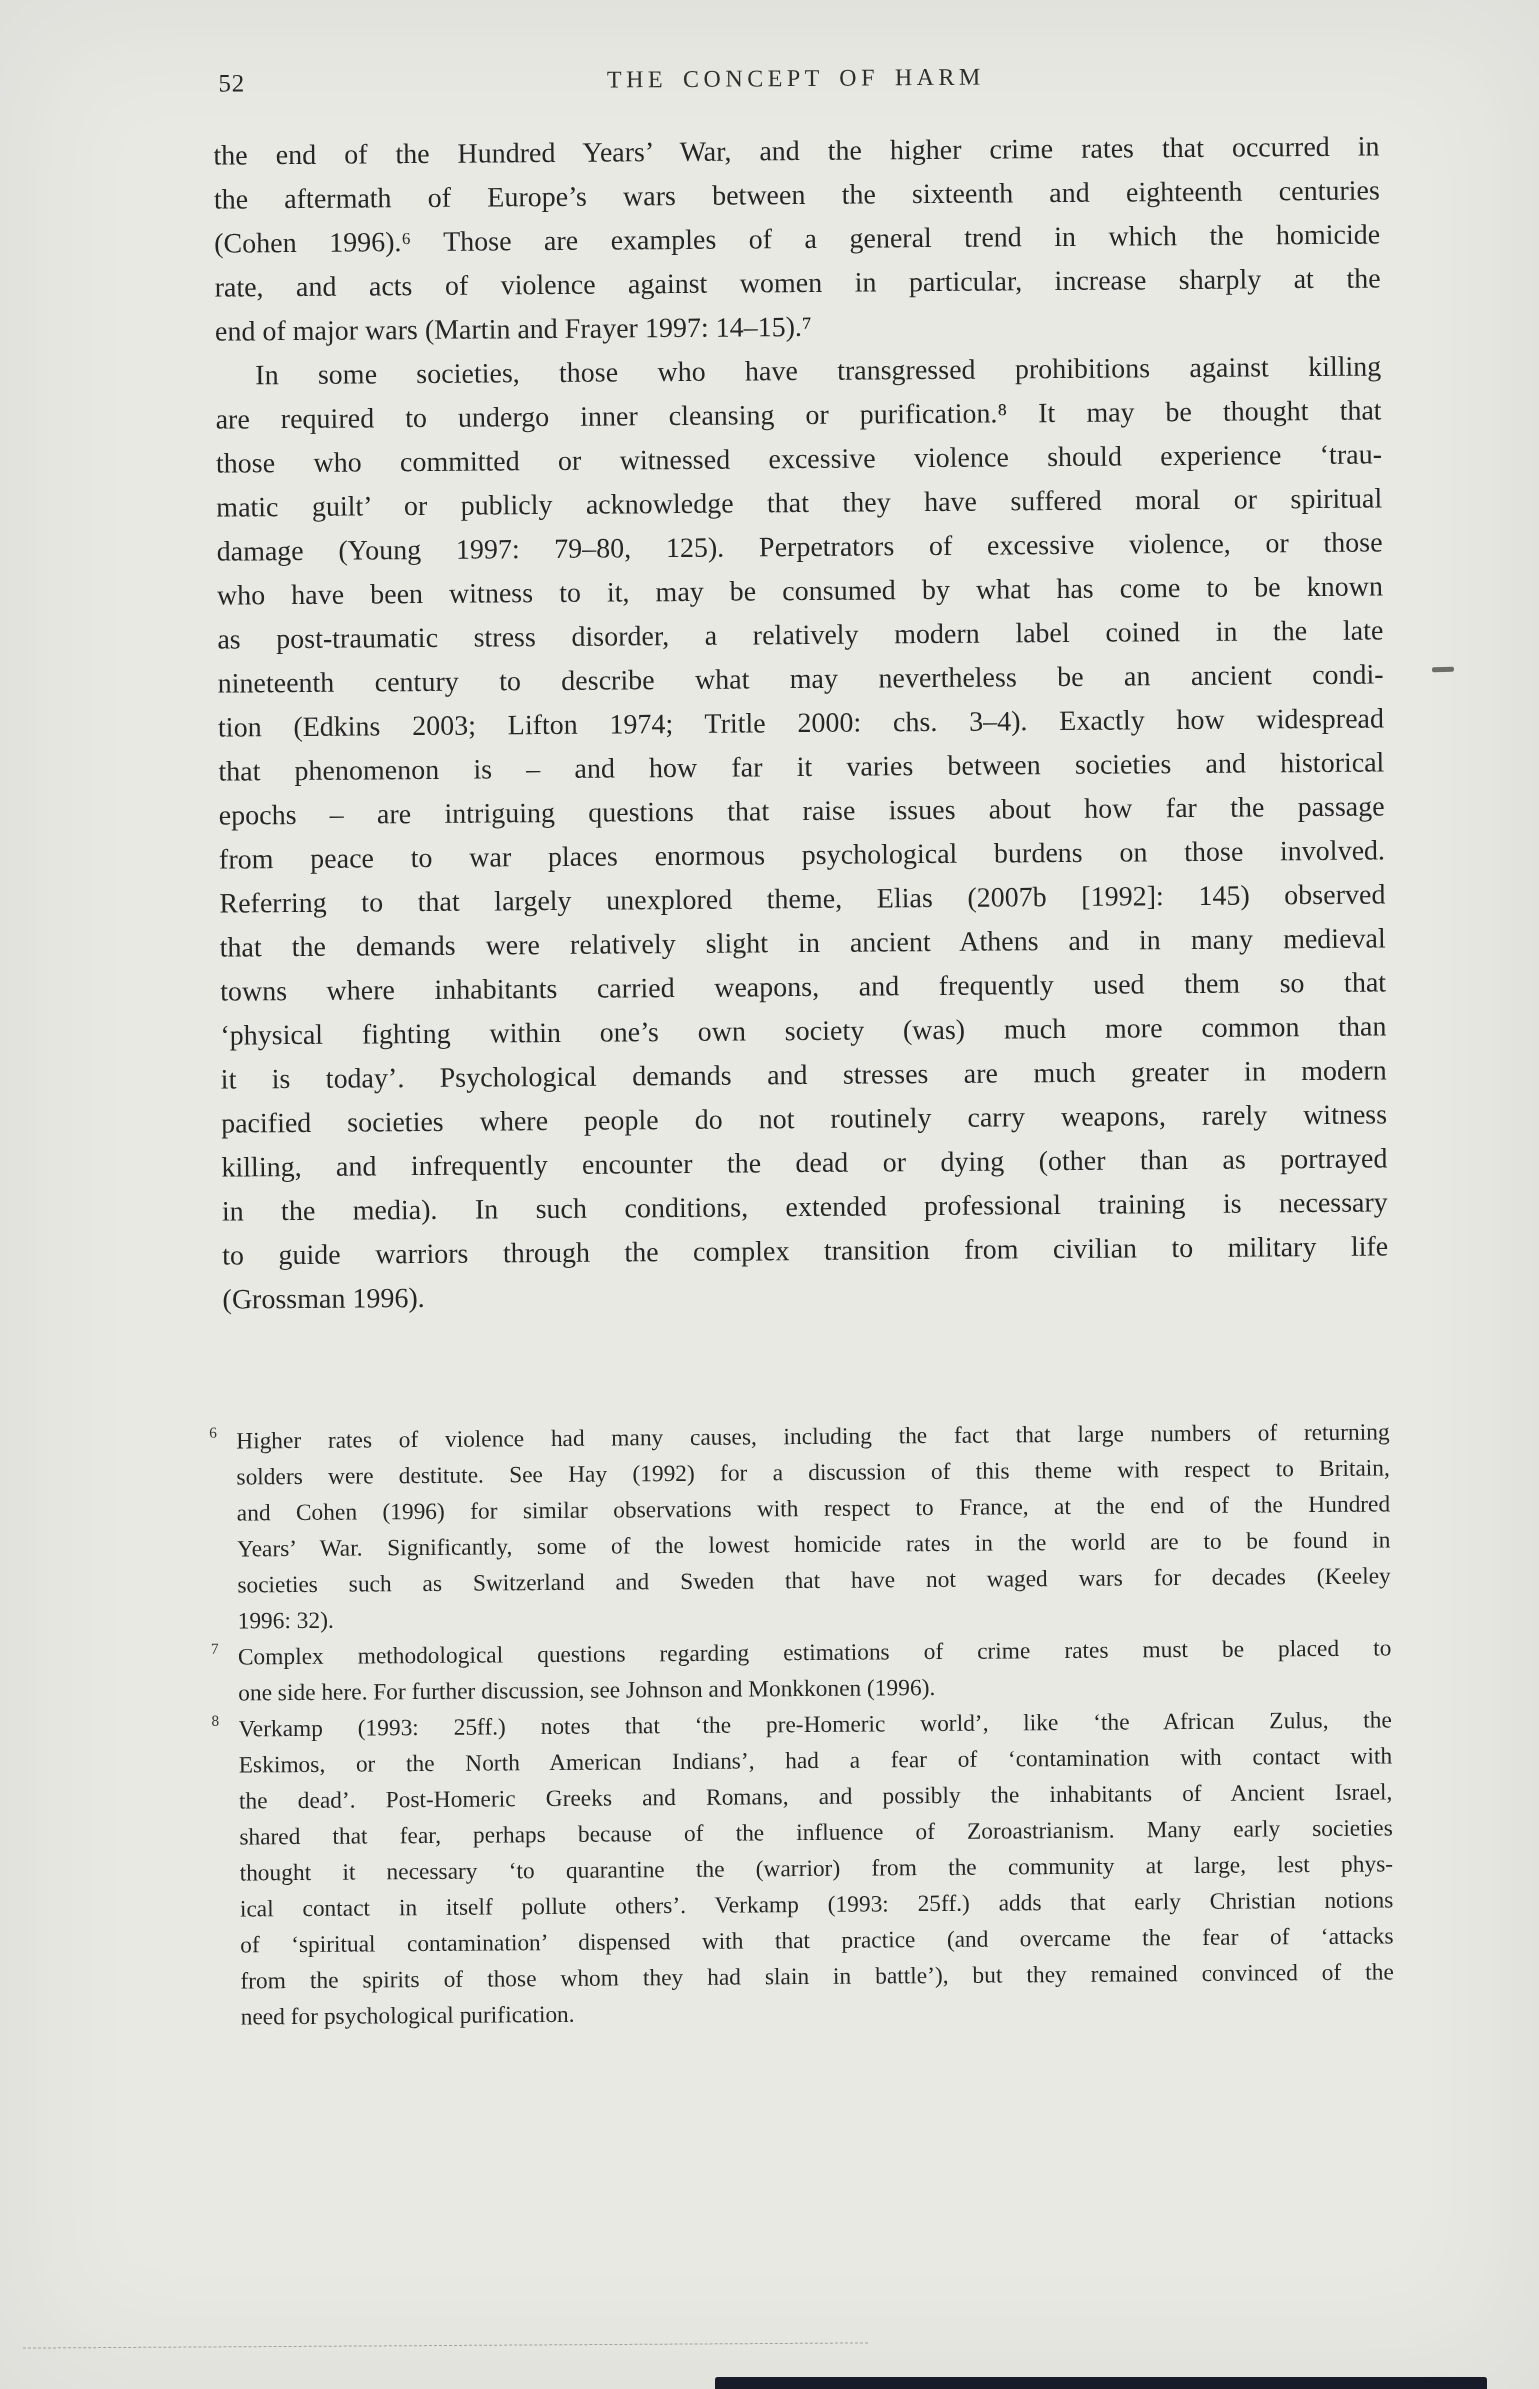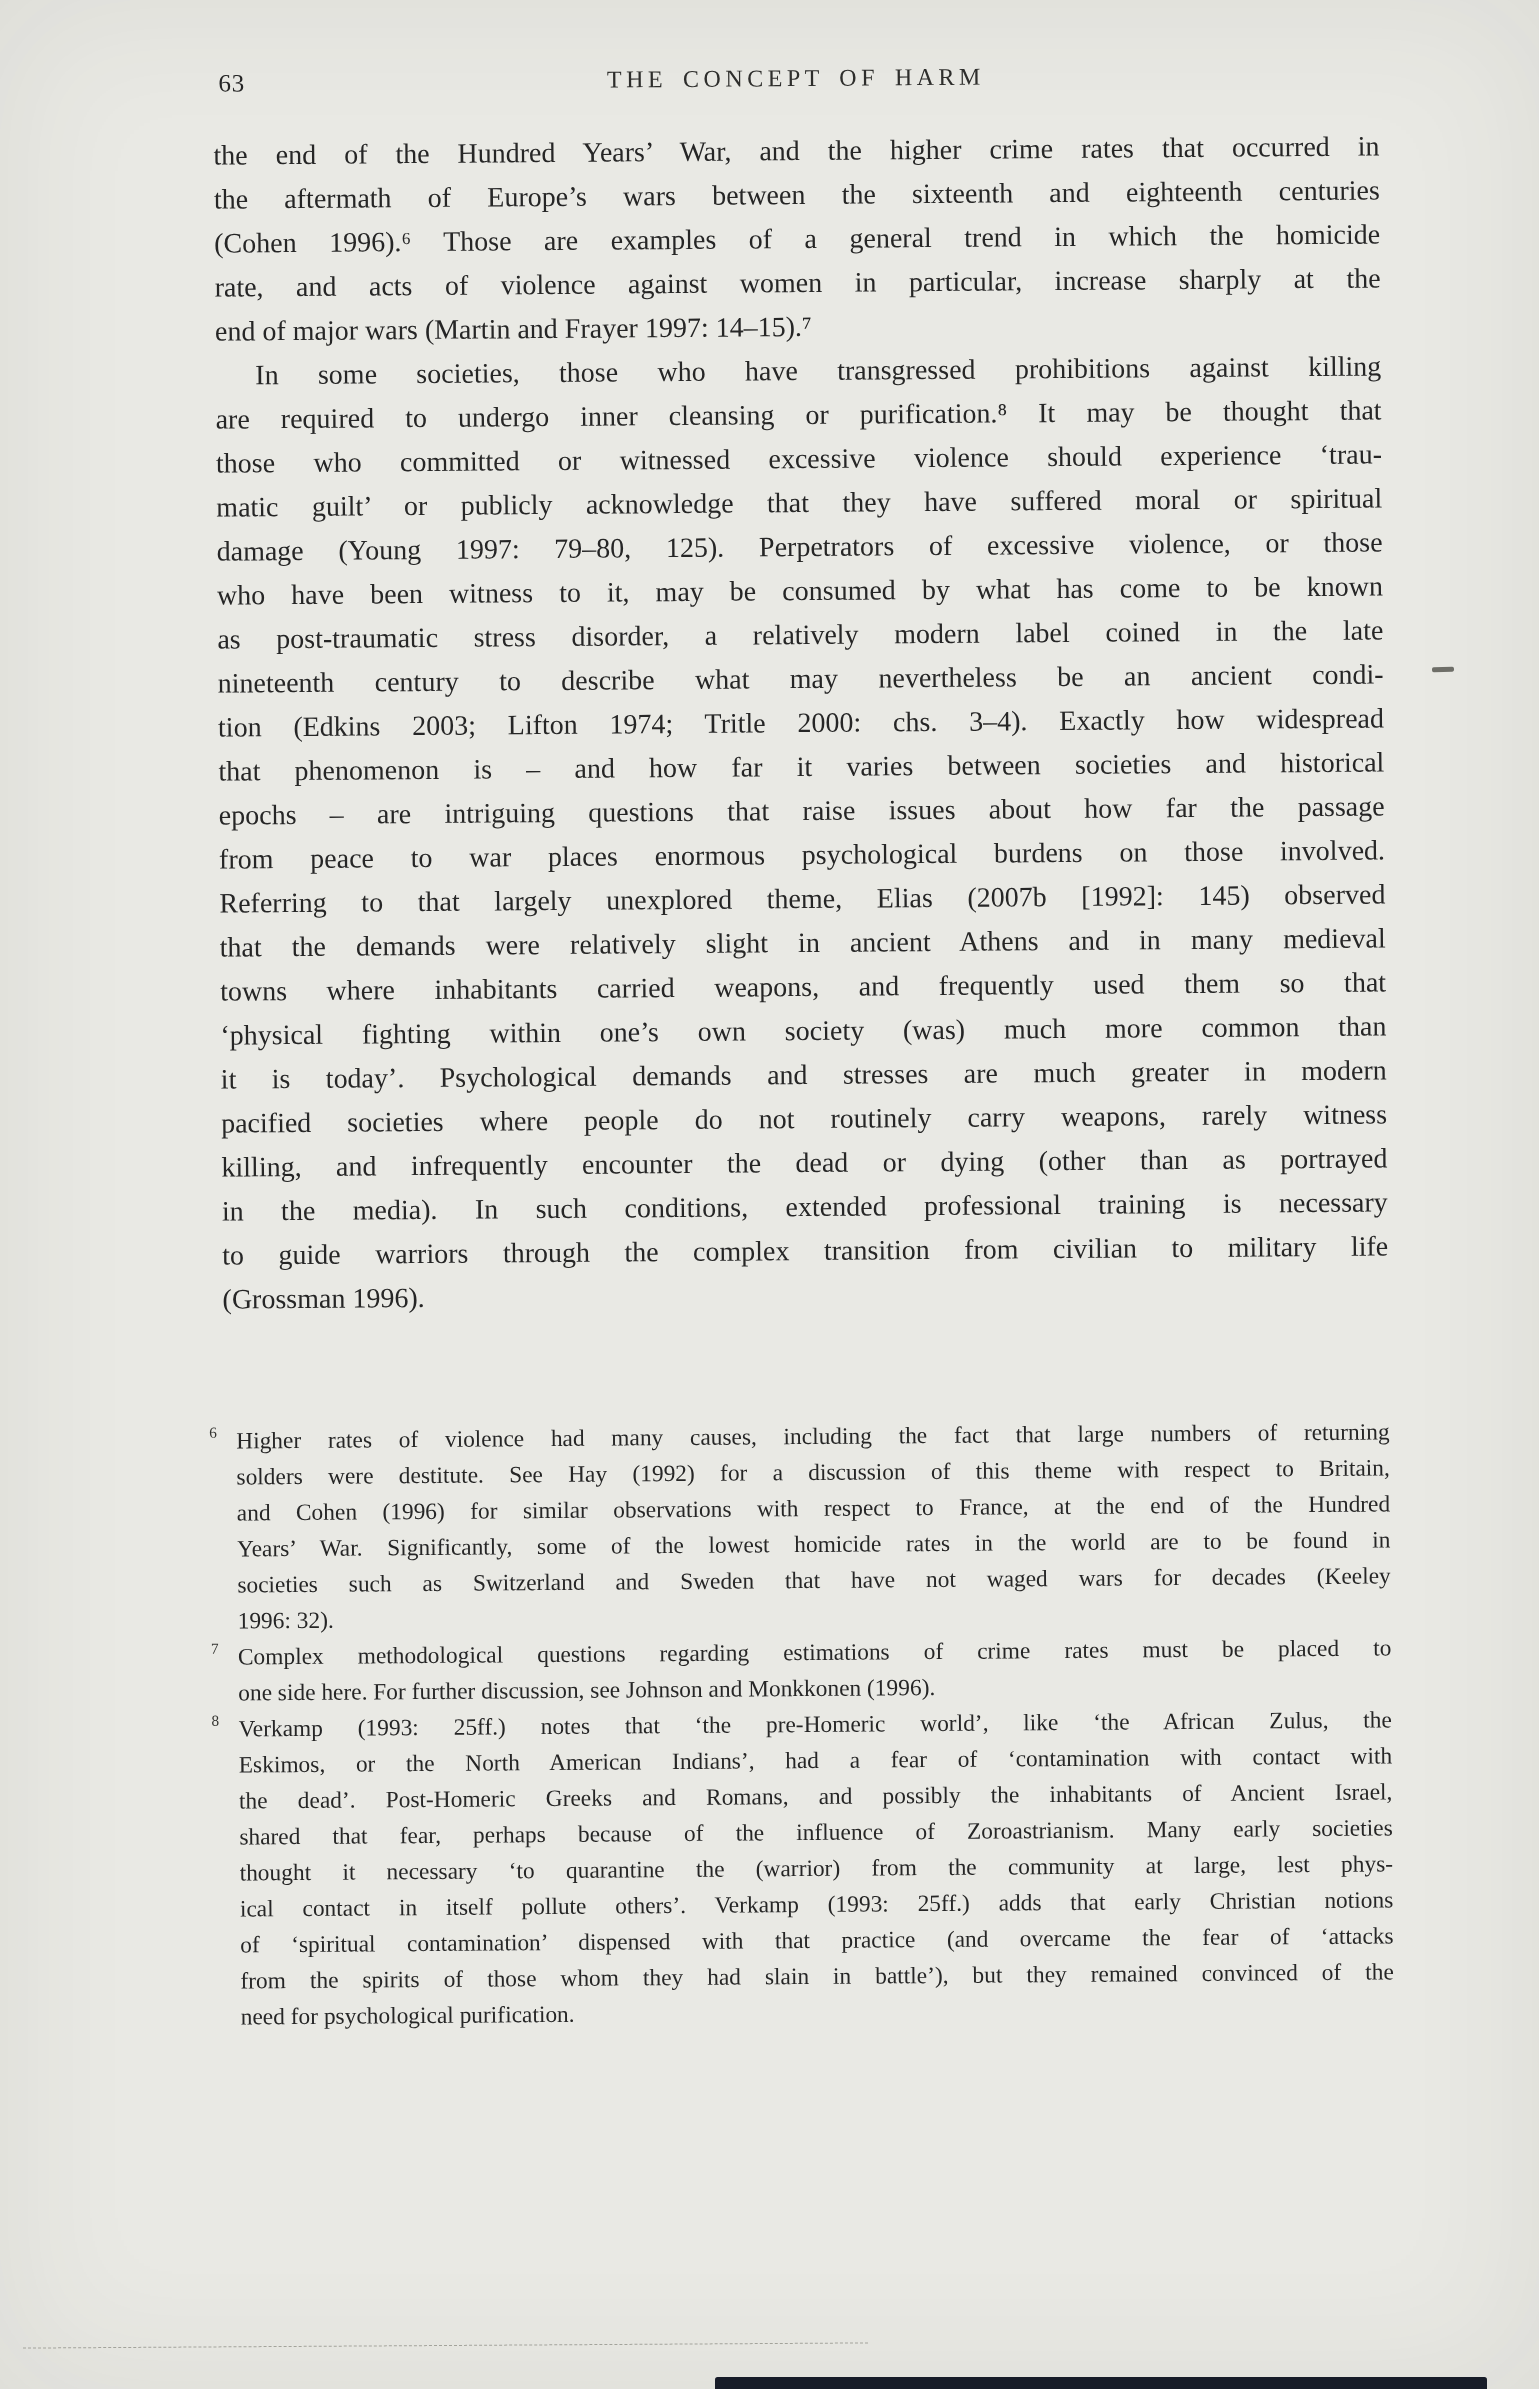--- a/index.html
+++ b/index.html
@@ -104,21 +104,21 @@
     background: var(--bar, #171c28);
     border-radius: 2.7px 2.7px 0 0;
   }
 </style>
 </head>
 <body>
 
 <div class="page">
   <div class="content">
     <div class="page-header">
-      <span class="page-num">63</span>
+      <span class="page-num">52</span>
       <span class="running-head">THE CONCEPT OF HARM</span>
     </div>
     <div class="body-text">
         <div class="paragraph">
           <div class="line">the end of the Hundred Years’ War, and the higher crime rates that occurred in</div>
           <div class="line">the aftermath of Europe’s wars between the sixteenth and eighteenth centuries</div>
           <div class="line">(Cohen 1996).⁶ Those are examples of a general trend in which the homicide</div>
           <div class="line">rate, and acts of violence against women in particular, increase sharply at the</div>
           <div class="line last">end of major wars (Martin and Frayer 1997: 14–15).⁷</div>
         </div>

